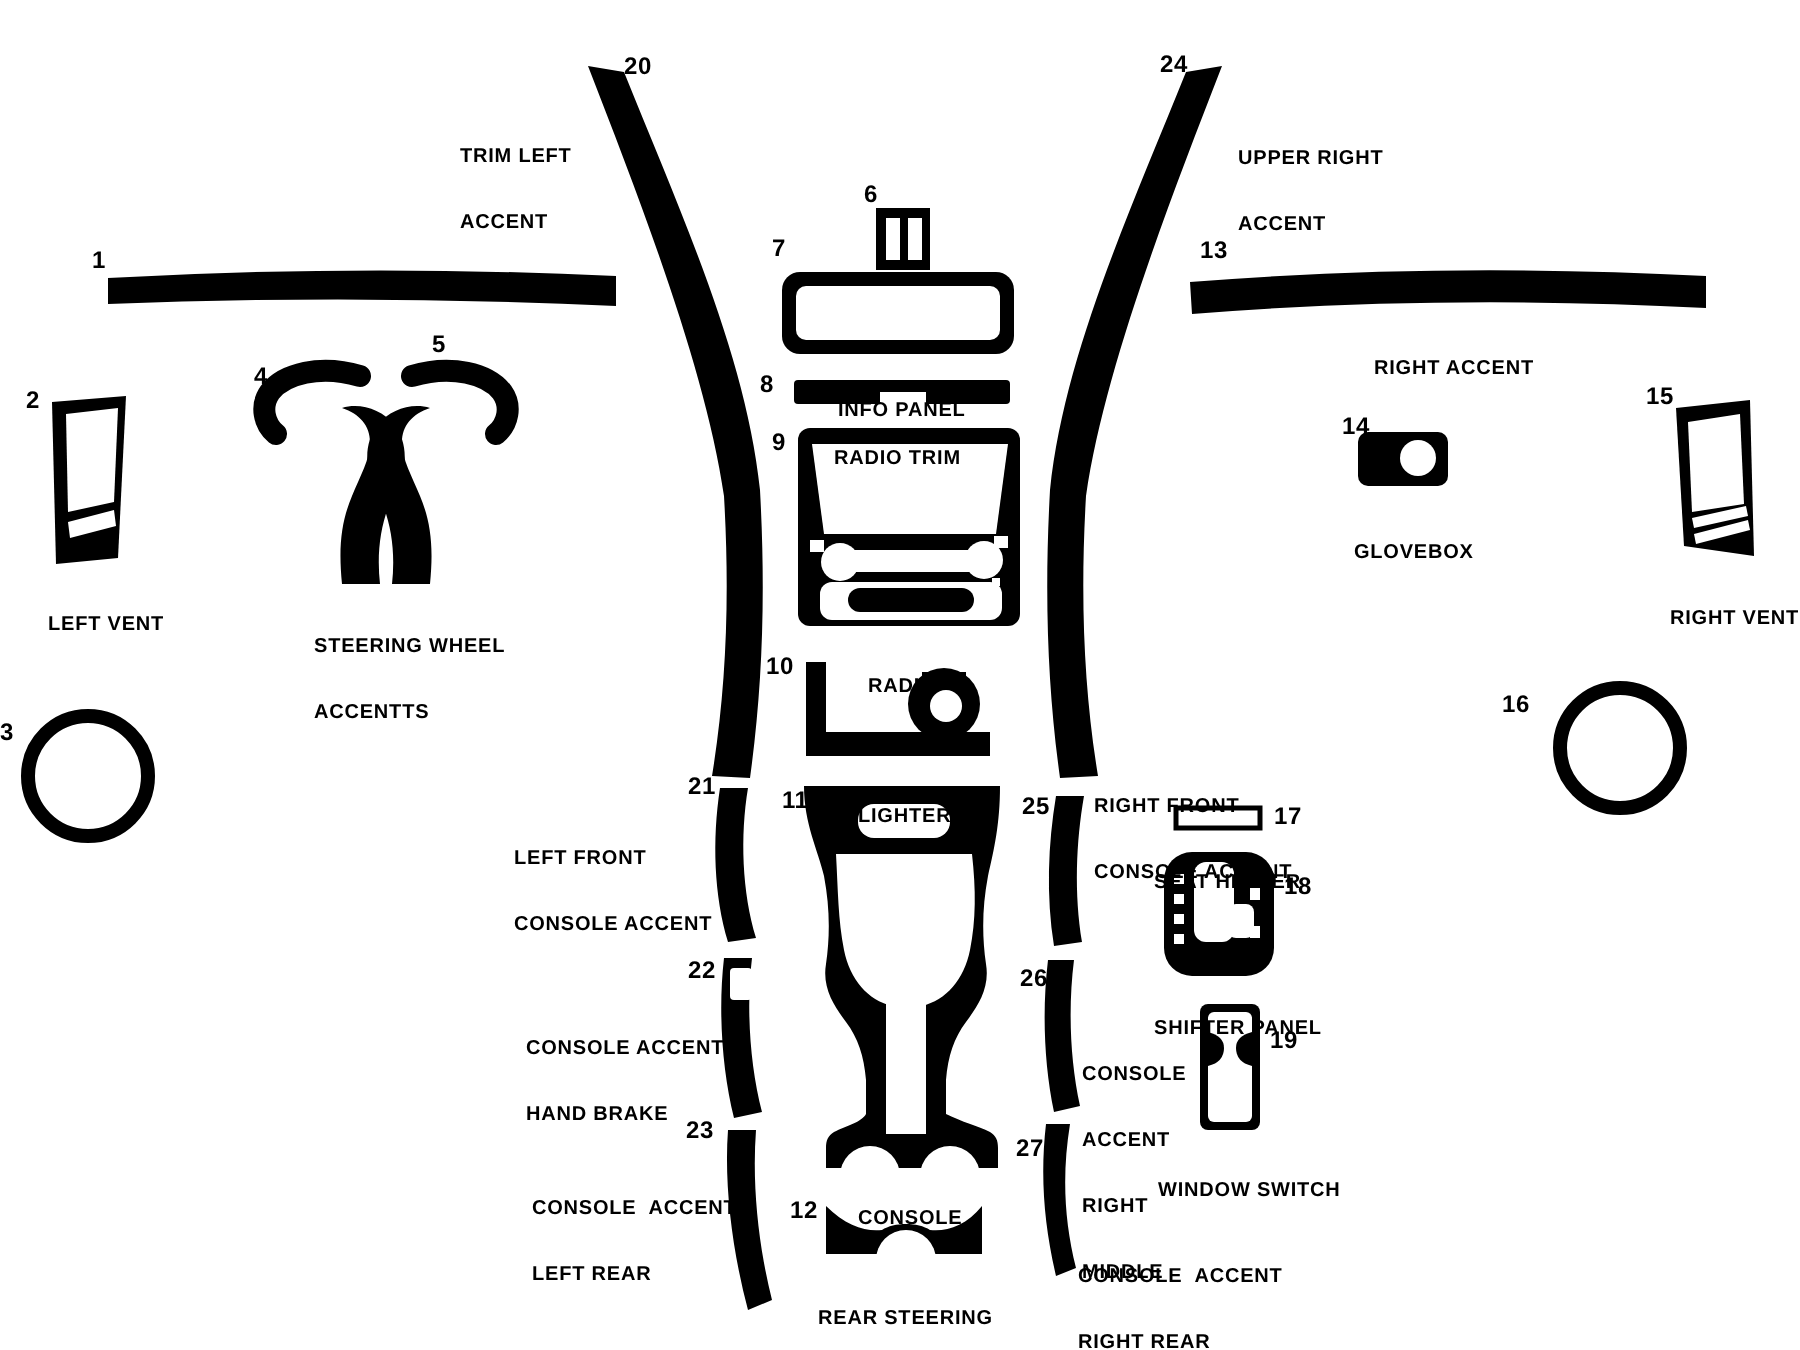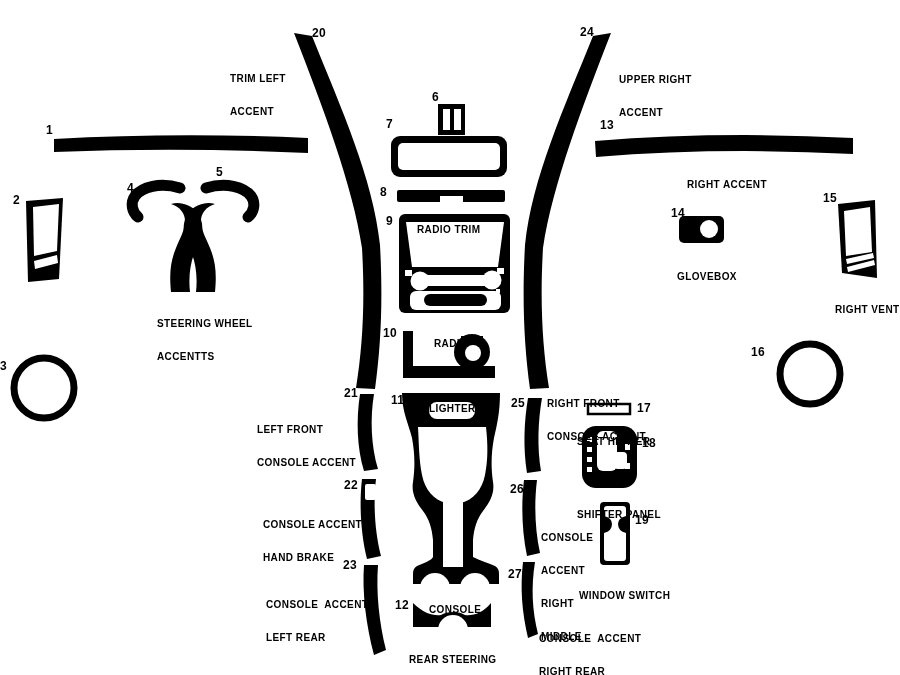--- a/index.html
+++ b/index.html
@@ -169,23 +169,29 @@
 <div class="num" style="left:635px;top:514px">19</div>
 <div class="num" style="left:312px;top:27px">20</div>
 <div class="num" style="left:344px;top:387px">21</div>
 <div class="num" style="left:344px;top:479px">22</div>
 <div class="num" style="left:343px;top:559px">23</div>
 <div class="num" style="left:580px;top:26px">24</div>
 <div class="num" style="left:511px;top:397px">25</div>
 <div class="num" style="left:510px;top:483px">26</div>
 <div class="num" style="left:508px;top:568px">27</div>
 
+<div class="lbl" style="left:24px;top:285px">
+  <div>LEFT VENT</div>
+</div>
 <div class="lbl" style="left:157px;top:296px">
   <div>STEERING WHEEL</div>
   <div>ACCENTTS</div>
+</div>
+<div class="lbl" style="left:419px;top:178px">
+  <div>INFO PANEL</div>
 </div>
 <div class="lbl" style="left:417px;top:202px">
   <div>RADIO TRIM</div>
 </div>
 <div class="lbl" style="left:434px;top:316px">
   <div>RADIO</div>
 </div>
 <div class="lbl" style="left:429px;top:381px">
   <div>LIGHTER</div>
 </div>

